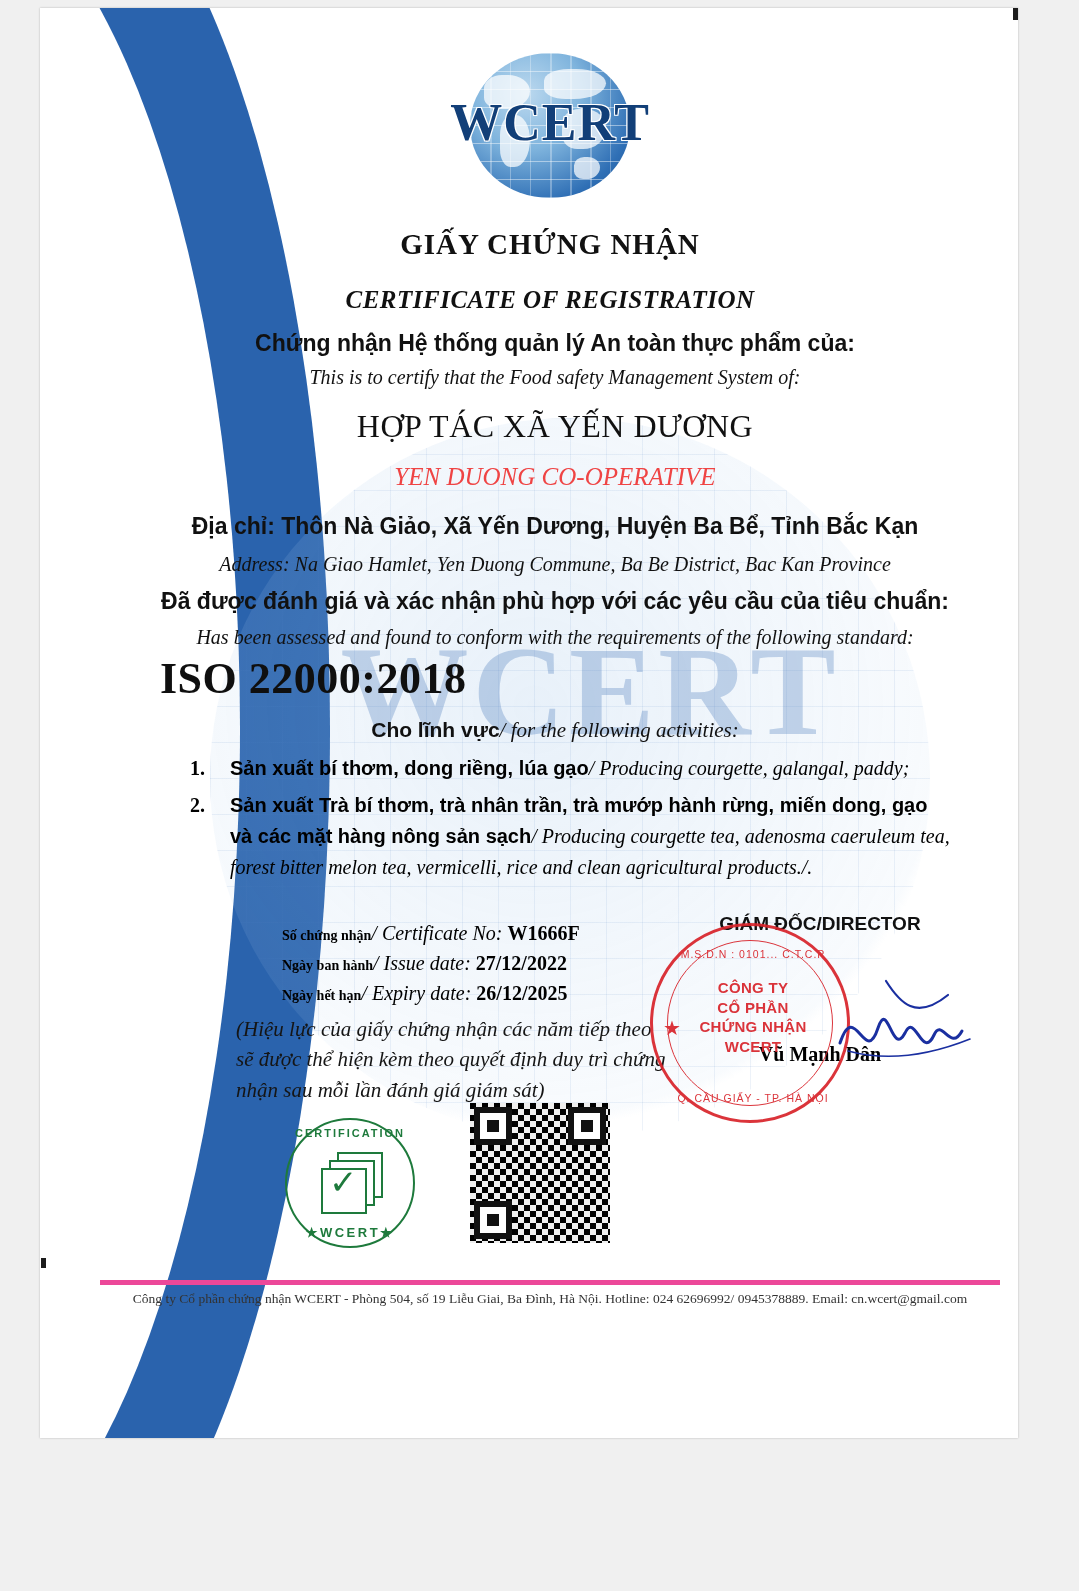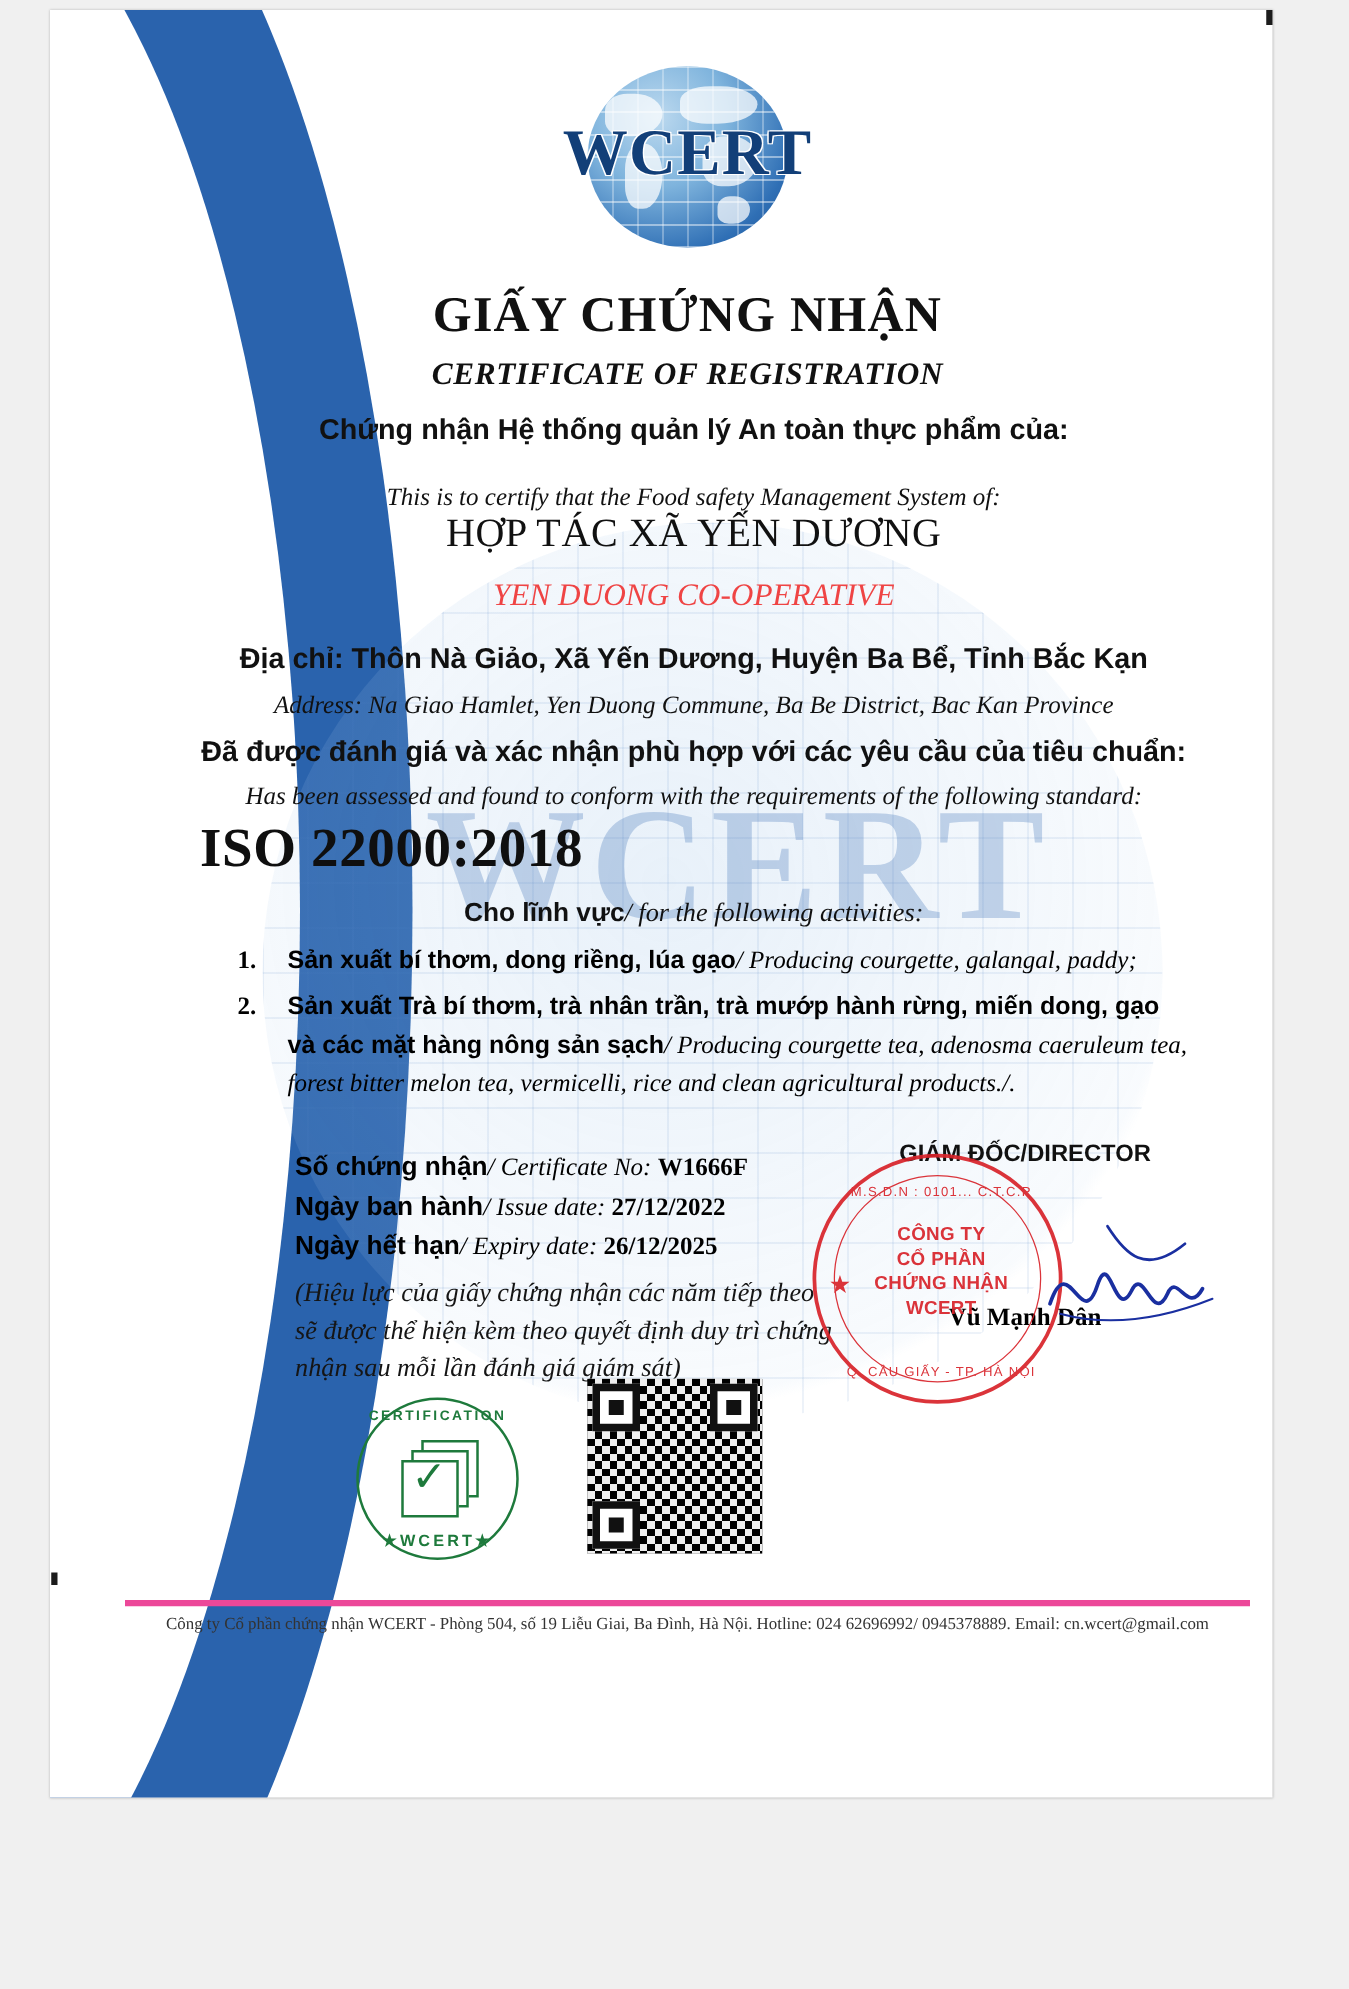--- a/index.html
+++ b/index.html
@@ -118,21 +118,21 @@
     text-align: center;
     font-family: "Liberation Serif", serif;
     font-weight: bold;
     font-size: 52px;
     letter-spacing: 1px;
     color: #123f78;
     text-shadow: 1px 1px 0 #ffffff, -1px -1px 0 #ffffff, 1px -1px 0 #fff, -1px 1px 0 #fff;
   }
   .t-h1 {
     position: absolute; left: 140px; top: 220px; width: 740px;
-    text-align: center; font-weight: bold; font-size: 40px;
+    text-align: center; font-weight: bold; font-size: 29px;
     letter-spacing: 1px; color: #111;
   }
   .t-h2 {
     position: absolute; left: 140px; top: 278px; width: 740px;
     text-align: center; font-weight: bold; font-style: italic; font-size: 25px;
     letter-spacing: 0.5px; color: #111;
   }
   .t-line-vn {
     position: absolute; left: 120px; width: 790px;
     text-align: center; font-weight: bold; font-size: 23px; color: #111;
@@ -187,23 +187,24 @@
 
   .details {
     position: absolute;
     left: 196px;
     top: 910px;
     width: 430px;
     font-size: 20px;
     line-height: 1.5;
   }
   .details .row b {
-    font-family: Liberation Sans, sans-serif;
-    font-weight: bold;
-    font-size: 21px;
+    font-family: Liberation Serif, serif;
+    font-weight: bold;
+    font-size: 14px;
+    margin-left: 46px;
   }
   .details .row i { font-style: italic; }
   .details .row span.val {
     font-family: "Liberation Serif", serif;
     font-weight: bold;
   }
   .note {
     margin-top: 6px;
     font-style: italic;
     font-size: 21px;
@@ -388,21 +389,21 @@
         <div class="logo-land" style="left:92px; top:56px; width:44px; height:40px;"></div>
         <div class="logo-land" style="left:104px; top:104px; width:26px; height:22px;"></div>
       </div>
       <div class="logo-text">WCERT</div>
     </div>
 
     <div class="t-h1">GIẤY CHỨNG NHẬN</div>
     <div class="t-h2">CERTIFICATE OF REGISTRATION</div>
 
     <div class="t-line-vn" style="top:322px;">Chứng nhận Hệ thống quản lý An toàn thực phẩm của:</div>
-    <div class="t-line-en" style="top:358px;margin-top:21px;">This is to certify that the Food safety Management System of:</div>
+    <div class="t-line-en" style="top:358px;">This is to certify that the Food safety Management System of:</div>
 
     <div class="t-company">HỢP TÁC XÃ YẾN DƯƠNG</div>
     <div class="t-company-en">YEN DUONG CO-OPERATIVE</div>
 
     <div class="t-line-vn" style="top:505px;">Địa chỉ: Thôn Nà Giảo, Xã Yến Dương, Huyện Ba Bể, Tỉnh Bắc Kạn</div>
     <div class="t-line-en" style="top:545px;">Address: Na Giao Hamlet, Yen Duong Commune, Ba Be District, Bac Kan Province</div>
 
     <div class="t-line-vn" style="top:580px;">Đã được đánh giá và xác nhận phù hợp với các yêu cầu của tiêu chuẩn:</div>
     <div class="t-line-en" style="top:618px;">Has been assessed and found to conform with the requirements of the following standard:</div>
 

